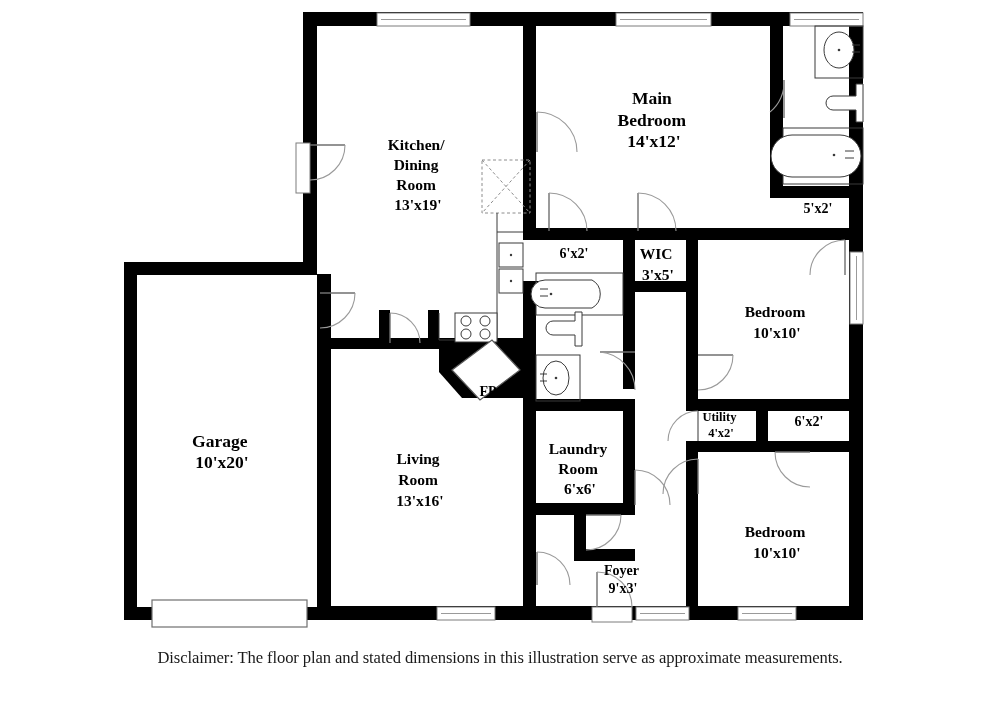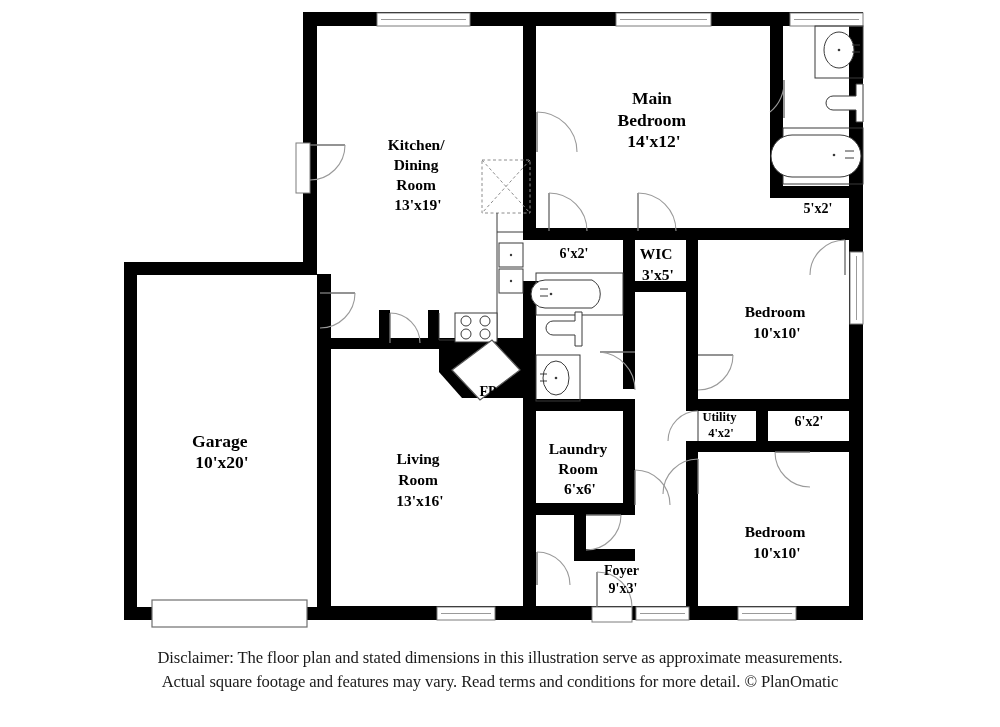--- a/index.html
+++ b/index.html
@@ -408,16 +408,15 @@
 
       <text class="room-label lbl-sm">
         <tspan x="488" y="393">FP</tspan>
       </text>
     </g>
 
   </svg>
 
   <div id="disclaimer">
     <span class="line">Disclaimer: The floor plan and stated dimensions in this illustration serve as approximate measurements.</span>
-    <span class="line">Actual square footage and features may vary. Read terms and conditions for more detail. © PlanOmatic</span>
   </div>
 
 </div>
 
 </body></html>

